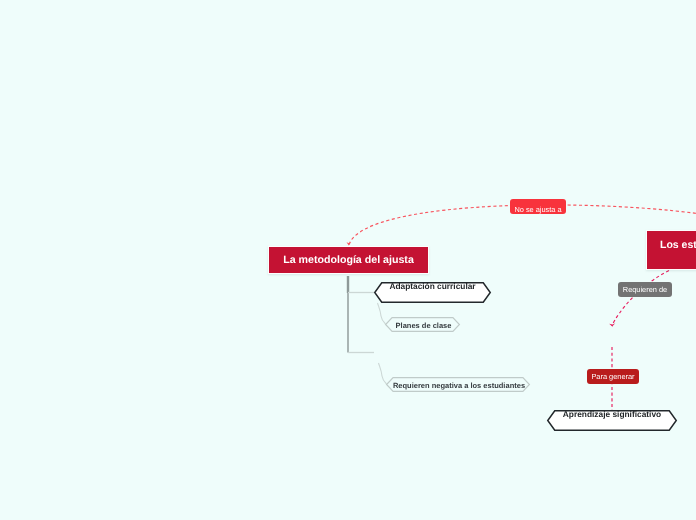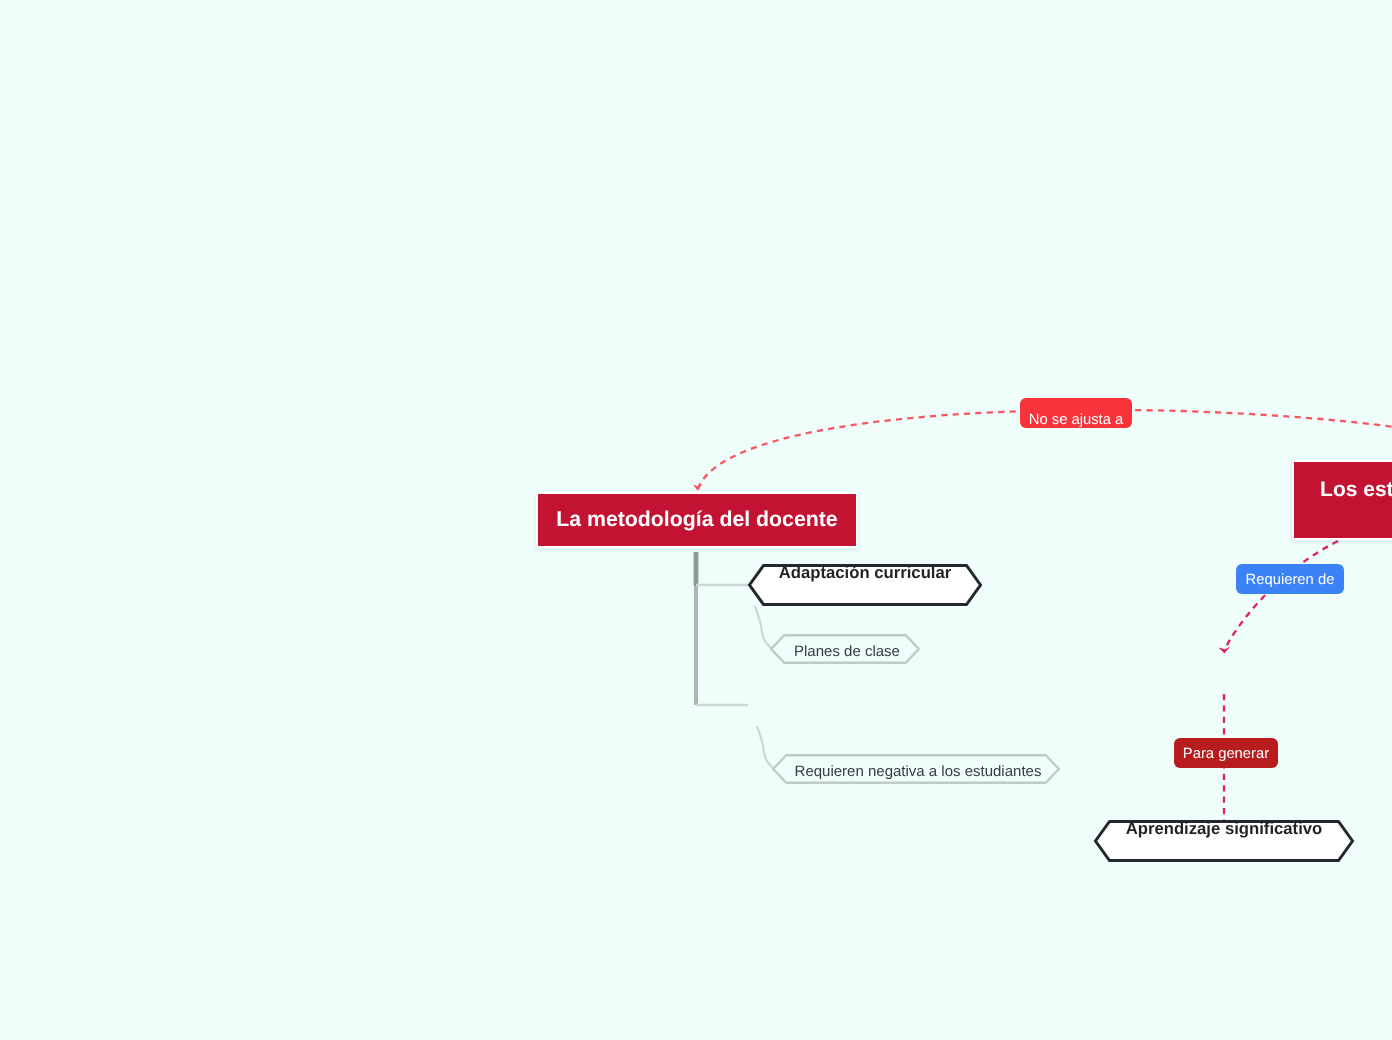--- a/index.html
+++ b/index.html
@@ -16,21 +16,21 @@
            border:1px solid #fdfefe;box-shadow:0 1px 2px rgba(100,130,130,.16);}
   .rootbox.mid{align-items:center;}
   .rootbox.topalign{align-items:flex-start;padding-top:8px;}
 
   
   .hexnode{position:absolute;}
   .hexnode > svg{position:absolute;left:0;top:0;overflow:visible;}
   .hexnode > span{position:absolute;left:0;top:0;width:100%;height:100%;box-sizing:border-box;
        display:flex;align-items:center;justify-content:center;white-space:nowrap;}
   .hexnode.primary > span{font-size:8.35px;font-weight:bold;color:#1f2326;padding-bottom:14px;}
-  .hexnode.sub > span{font-size:7.5px;color:#363c40;transform:translate(1px,1px);}
+  .hexnode.sub > span{font-size:7.5px;color:#363c40;transform:translate(1px,1px);font-weight:bold;}
 
   
   .pill{position:absolute;color:#fff;border-radius:3px;display:flex;
         align-items:center;justify-content:center;white-space:nowrap;font-size:7.4px;}
 </style>
 </head>
 <body>
 
 <div id="stage">
 
@@ -44,21 +44,21 @@
     <path class="conn" d="M378.5,363 C380.5,369 381.5,371 382,376 C382.5,380 384,381.5 386.5,384" stroke="#ccd7d5" stroke-width="1.1" fill="none"></path>
 
     <path d="M349,244.5 C365.5,197 615,198.3 720,217" stroke="#f8555f" stroke-width="1.15" fill="none" stroke-dasharray="3.1 2.6"></path>
     <path d="M348.8,245.4 L346.5,242.2 L349.2,243.2 L351.2,242.0 Z" fill="#f8555f"></path>
     <path d="M669,270.5 C630.4,289.9 610.2,325.9 612.5,326" stroke="#e81e5f" stroke-width="1.15" fill="none" stroke-dasharray="3.1 2.6"></path>
     <path d="M612.2,326.6 L609.2,323.8 L612.5,324.6 L615.2,323.2 Z" fill="#e81e5f"></path>
     <path d="M612,347 L612,412" stroke="#e81e5f" stroke-width="1.15" fill="none" stroke-dasharray="3.1 2.6"></path>
   </svg>
 
   <div class="rootbox mid" style="left: 268px; top: 246px; width: 161px; height: 28px; font-size: 10.65px; background: rgb(196, 18, 51); color: rgb(255, 255, 255);">
-    <span>La metodología del docente</span>
+    <span>La metodología del ajusta</span>
   </div>
 
   <div class="rootbox topalign" style="left: 646px; top: 230px; width: 108px; height: 40px; font-size: 10.5px; background: rgb(196, 18, 51); color: rgb(255, 255, 255);">
     <span>Los estudiantes</span>
   </div>
 
   <div class="hexnode primary" style="left: 374px; top: 282px; width: 117px; height: 21px;">
       <svg width="117" height="21" viewBox="0 0 117 21">
         <path d="M7.75,0.75 H109.25 L116.25,10.5 L109.25,20.25 H7.75 L0.75,10.5 Z" fill="#ffffff" stroke="#23282c" stroke-width="1.5"></path>
       </svg>
@@ -85,21 +85,21 @@
       <svg width="130" height="21" viewBox="0 0 130 21">
         <path d="M7.75,0.75 H122.25 L129.25,10.5 L122.25,20.25 H7.75 L0.75,10.5 Z" fill="#ffffff" stroke="#23282c" stroke-width="1.5"></path>
       </svg>
     <span>Aprendizaje significativo</span>
   </div>
 
   <div class="pill" style="left: 510px; top: 199px; width: 56px; height: 15px; background: rgb(248, 51, 60); align-items: flex-end;">
     <span>No se ajusta a</span>
   </div>
 
-  <div class="pill" style="left: 618px; top: 282px; width: 54px; height: 15px; background: #3b82f6;">
+  <div class="pill" style="left: 618px; top: 282px; width: 54px; height: 15px; background: #737373;">
     <span>Requieren de</span>
   </div>
 
   <div class="pill" style="left: 587px; top: 369px; width: 52px; height: 15px; background: #b91c1c;">
     <span>Para generar</span>
   </div>
 
 </div>
 
 </body></html>

